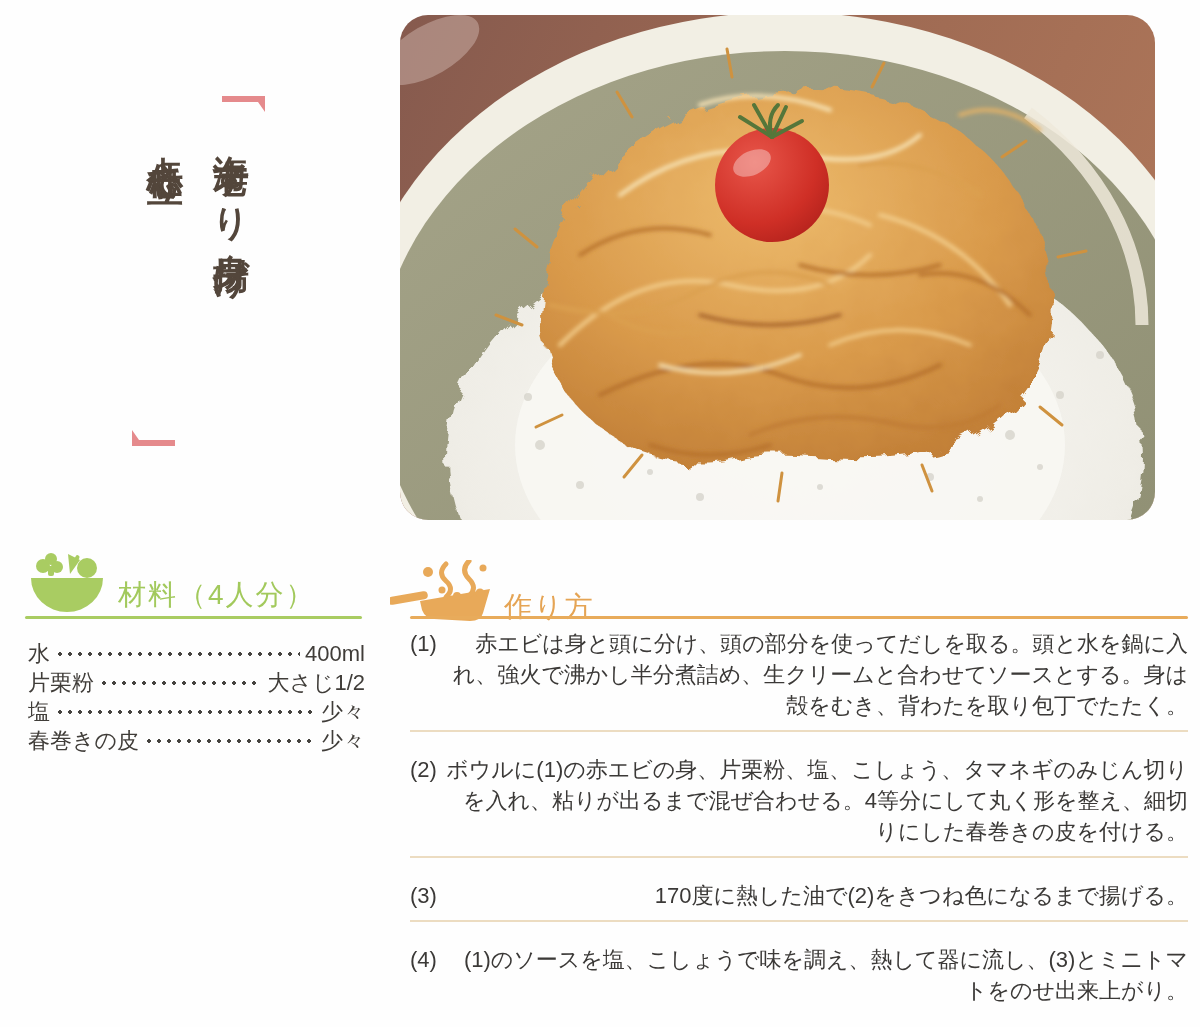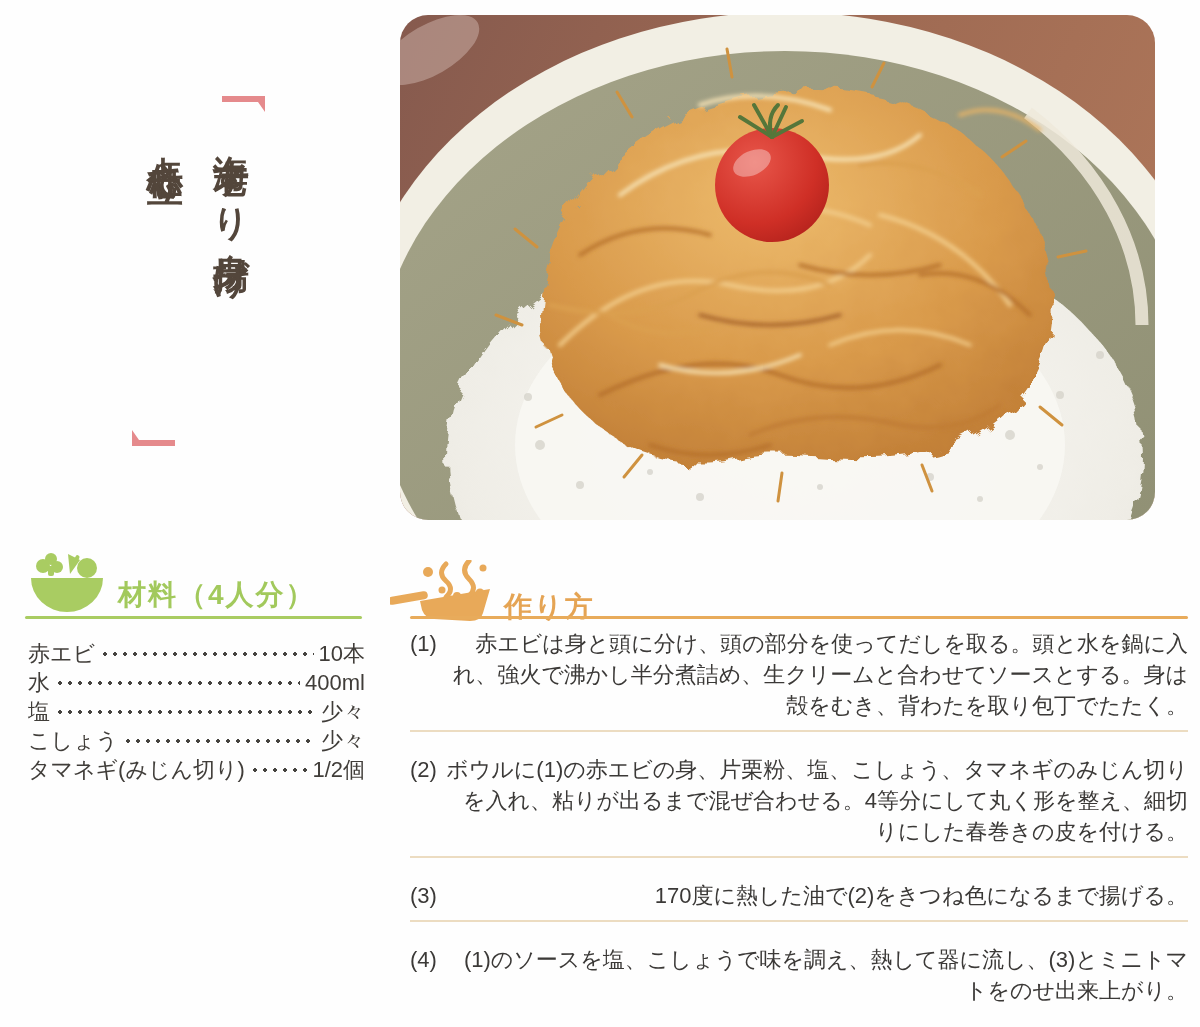--- a/index.html
+++ b/index.html
@@ -24,21 +24,21 @@
   .photo {
     position:absolute; top:15px; left:400px; width:755px; height:505px;
     border-radius:28px; overflow:hidden;
   }
   .photo svg { display:block; width:100%; height:100%; }
 
   
   .sec-header { position:absolute; display:flex; align-items:flex-end; gap:12px; }
   .ingredients-header { top:552px; left:28px; }
   .directions-header  { top:548px; left:390px; }
-  .sec-title { font-size:28px; font-weight:700; letter-spacing:2px; padding-bottom:4px; }
+  .sec-title { font-size:28px; font-weight:400; letter-spacing:2px; padding-bottom:4px; }
   .sec-title.green  { color:#a2c95c; }
   .sec-title.orange { color:#e5a454;margin-top:40px; }
   .rule { position:absolute; height:3px; border-radius:2px; }
   .rule.green  { top:616px; left:25px;  width:337px; background:#a9cc62; }
   .rule.orange { top:616px; left:410px; width:778px; background:#e8ab5b; }
 
   
   .ing-list { position:absolute; top:639px; left:28px; width:337px; color:#403d39; }
   .ing-row { display:flex; align-items:center; height:29px; font-size:22px; }
   .ing-name { white-space:nowrap; }
@@ -200,43 +200,38 @@
         <circle cx="59" cy="16" r="10"></circle>
         <path d="M3,26 a36,34 0 0,0 72,0 z"></path>
       </g>
     </svg>
     <div class="sec-title green">材料（4人分）</div>
   </div>
   <div class="rule green"></div>
 
   <div class="ing-list">
     <div class="ing-row">
-      <span class="ing-name">赤エビ</span>
-        <span class="dots"></span>
-        <span class="ing-amt">10本</span>
-    </div>
-    <div class="ing-row">
       <span class="ing-name">水</span>
         <span class="dots"></span>
         <span class="ing-amt">400ml</span>
     </div>
     <div class="ing-row">
+      <span class="ing-name">片栗粉</span>
+        <span class="dots"></span>
+        <span class="ing-amt">大さじ1/2</span>
+    </div>
+    <div class="ing-row">
       <span class="ing-name">塩</span>
         <span class="dots"></span>
         <span class="ing-amt">少々</span>
     </div>
     <div class="ing-row">
-      <span class="ing-name">こしょう</span>
+      <span class="ing-name">春巻きの皮</span>
         <span class="dots"></span>
         <span class="ing-amt">少々</span>
-    </div>
-    <div class="ing-row">
-      <span class="ing-name">タマネギ(みじん切り)</span>
-        <span class="dots"></span>
-        <span class="ing-amt">1/2個</span>
     </div>
   </div>
 
   <div class="sec-header directions-header">
     <svg width="102" height="70" viewBox="0 0 102 70">
       <g fill="#e8a959">
         <rect x="-2" y="34" width="40" height="8" rx="4" transform="rotate(-10 18 38)"></rect>
         <path d="M30,41 L100,29 L93,53 Q91,61 80,61 L44,59 Q35,58 32,50 Z"></path>
         <circle cx="38" cy="12" r="5"></circle>
           <circle cx="52" cy="30" r="3.5"></circle>

